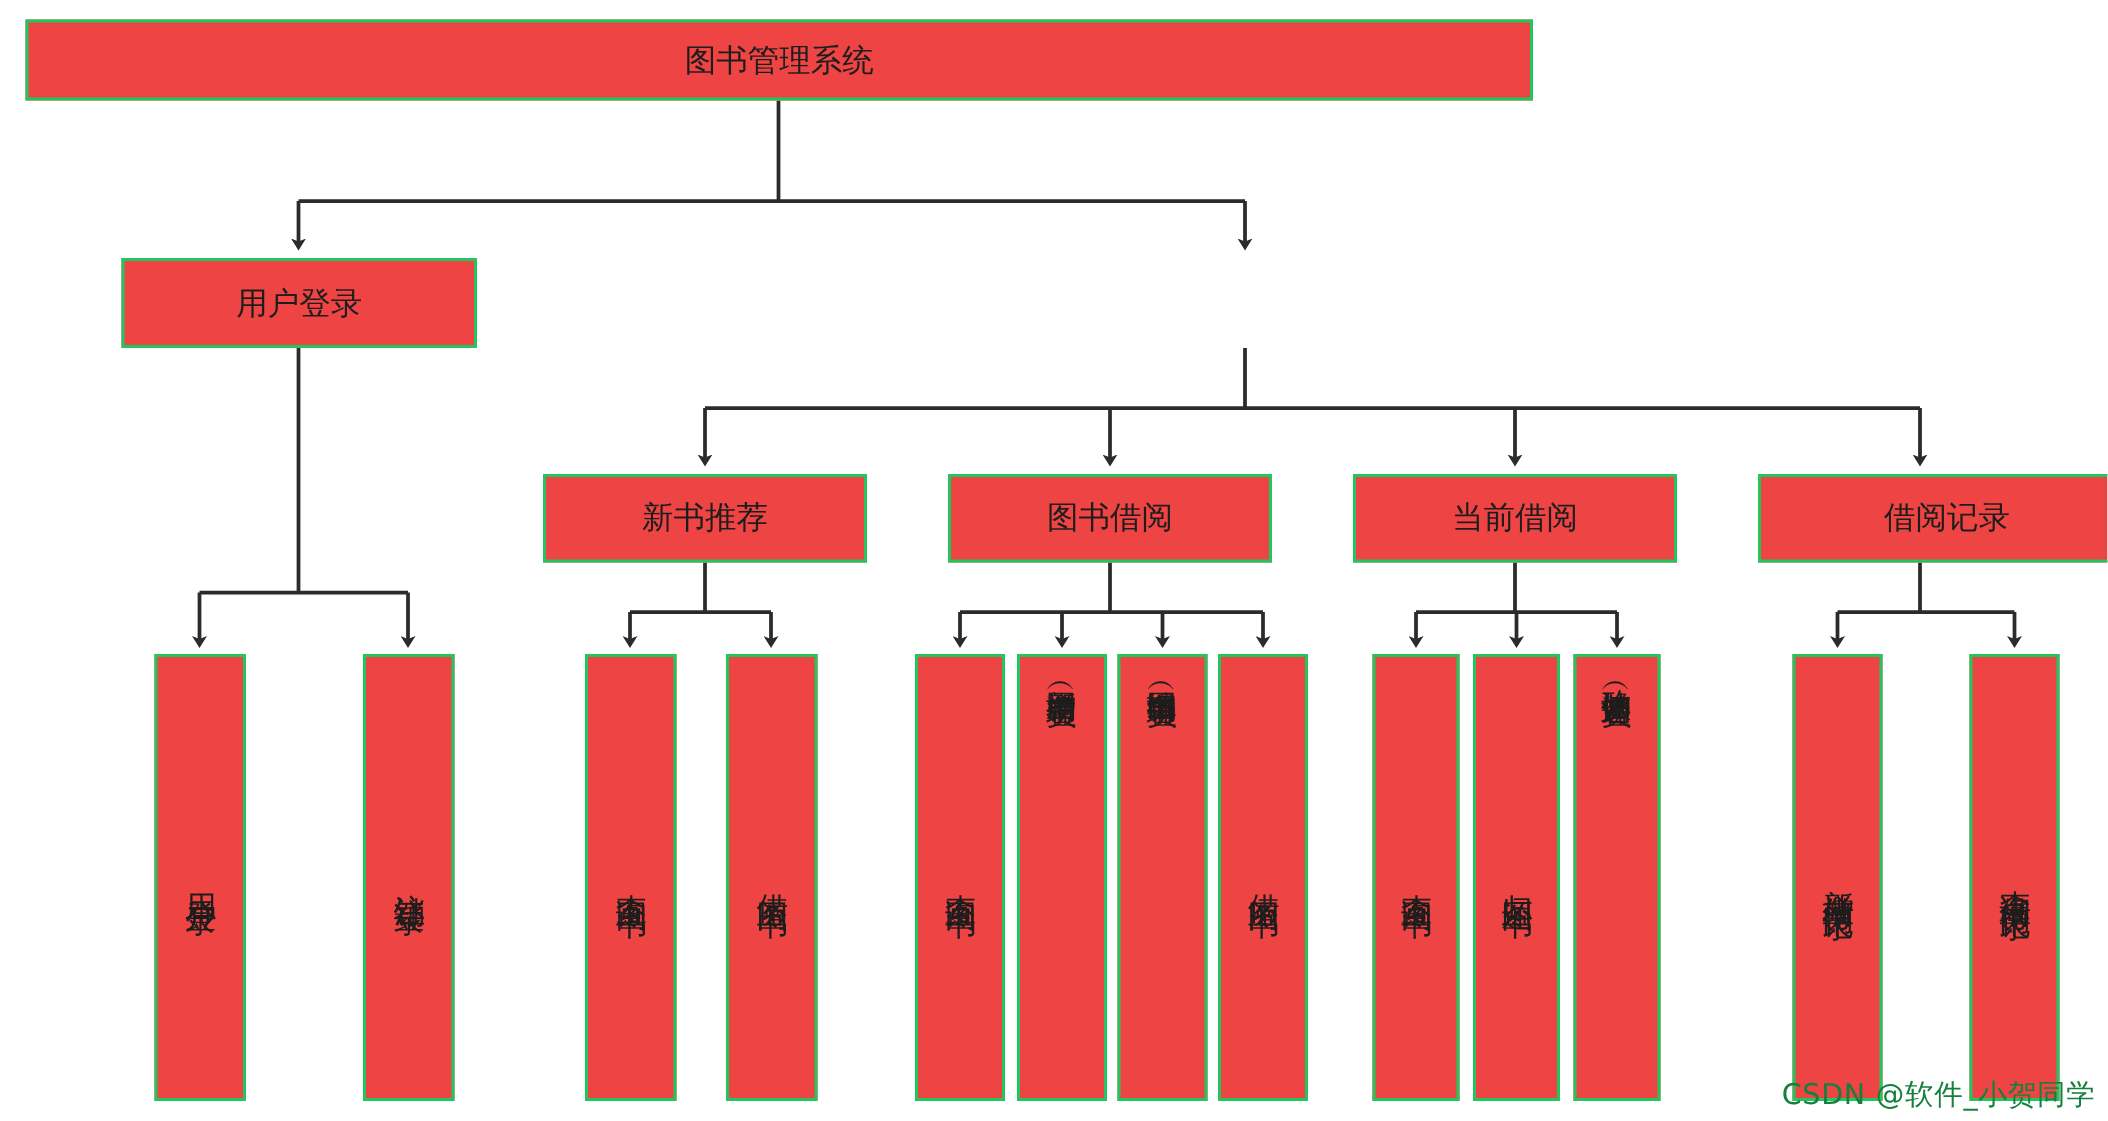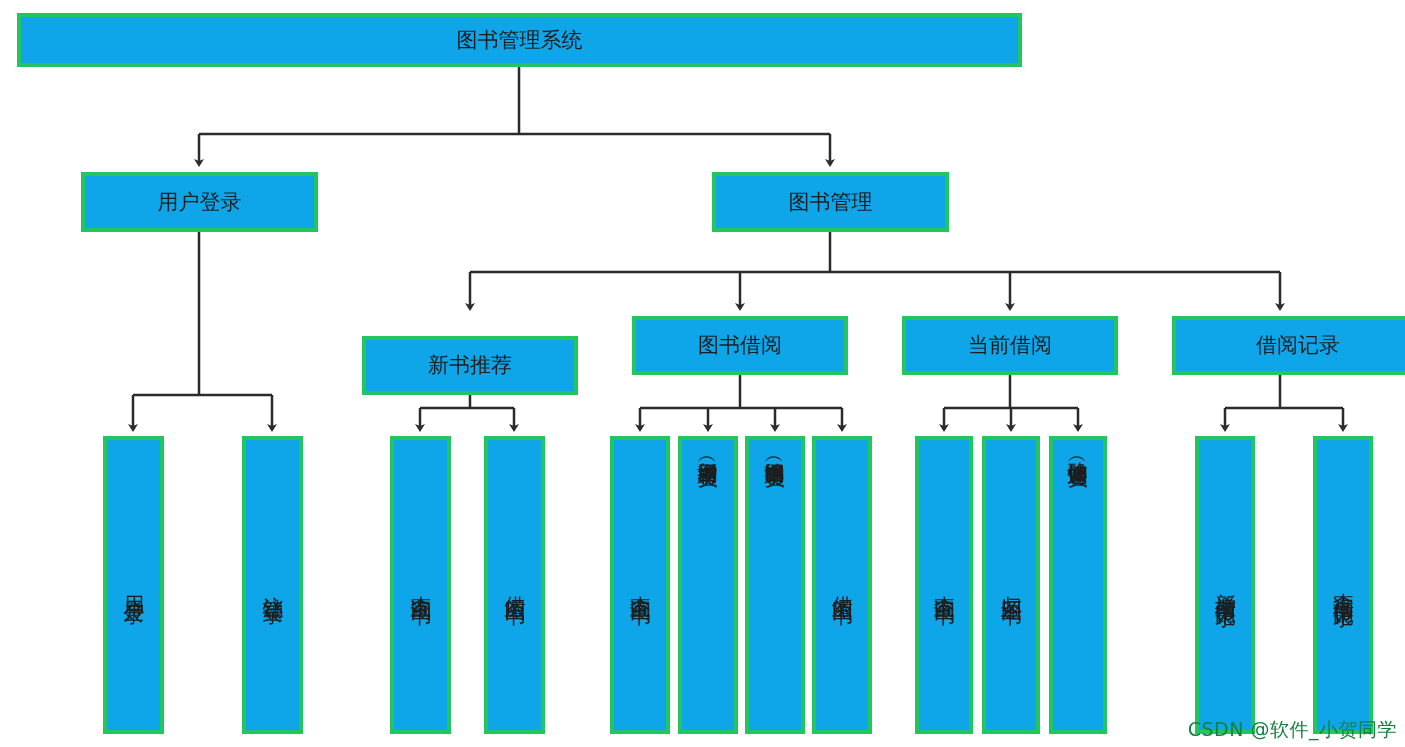--- a/index.html
+++ b/index.html
@@ -22,22 +22,22 @@
     position: absolute;
     left: 0;
     top: 0;
     width: 1405px;
     height: 747px;
     pointer-events: none;
   }
   .node {
     position: absolute;
     box-sizing: border-box;
-    background: #0ea5e9;
-    border: 4px solid #22c55e;
+    background: #ef4444;
+    border: 2px solid #22c55e;
     display: flex;
     align-items: center;
     justify-content: center;
     overflow: hidden;
   }
   .node-label {
     color: #1d1d1d;
     text-align: center;
     line-height: 1.15;
     white-space: nowrap;
@@ -132,25 +132,22 @@
     </g>
   </svg>
 
   <div class="node horizontal" style="left:17px; top:13px; width:1005px; height:54px;">
     <span class="node-label">图书管理系统</span>
   </div>
 
   <div class="node horizontal" style="left:81px; top:172px; width:237px; height:60px;">
     <span class="node-label">用户登录</span>
   </div>
-  <div class="node horizontal" style="left:712px; top:172px; width:237px; height:60px;">
-    <span class="node-label">图书管理</span>
-  </div>
-
-  <div class="node horizontal" style="left:362px; top:316px; width:216px; height:59px;margin-top:20px;">
+
+  <div class="node horizontal" style="left:362px; top:316px; width:216px; height:59px;">
     <span class="node-label">新书推荐</span>
   </div>
   <div class="node horizontal" style="left:902px; top:316px; width:216px; height:59px;">
     <span class="node-label">当前借阅</span>
   </div>
   <div class="node horizontal" style="left:632px; top:316px; width:216px; height:59px;">
     <span class="node-label">图书借阅</span>
   </div>
   <div class="node horizontal" style="left:1172px; top:316px; width:252px; height:59px;">
     <span class="node-label">借阅记录</span>

